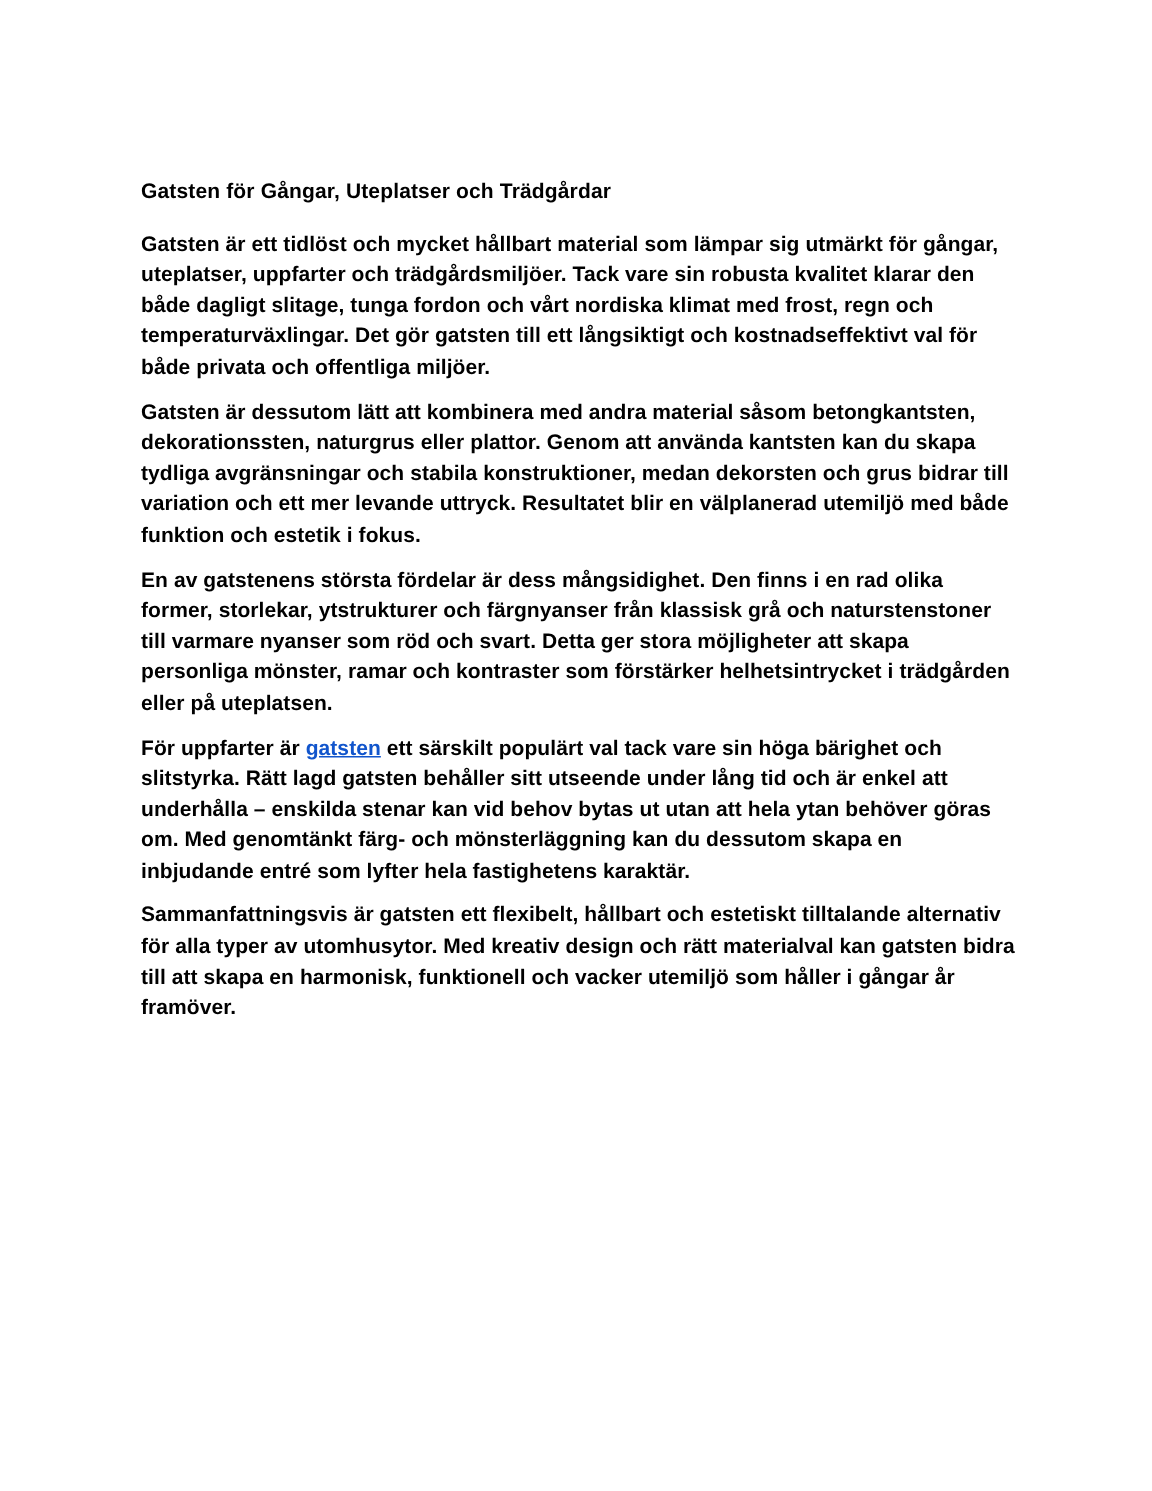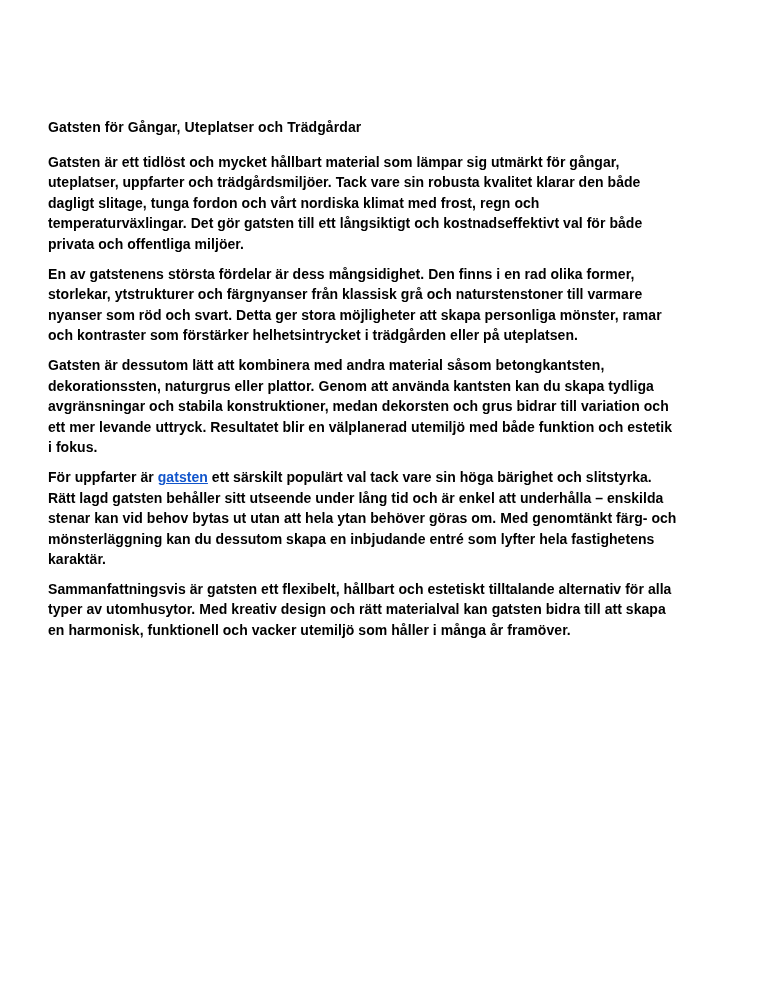--- a/index.html
+++ b/index.html
@@ -14,21 +14,21 @@
     overflow: hidden;
     font-family: "Liberation Sans", "DejaVu Sans", sans-serif;
     color: #000000;
     -webkit-font-smoothing: antialiased;
   }
   .doc-page {
     box-sizing: border-box;
     width: 768px;
     height: 994px;
     background: #ffffff;
-    padding: 117px 91px 40px 48px;
+    padding: 117px 91px 40px 94px;
   }
   .doc-heading {
     font-size: 14px;
     font-weight: 700;
     line-height: 20.6px;
     margin: 0 0 14px 0;
     letter-spacing: 0.1px;
   }
   .doc-paragraph {
     font-size: 14px;
@@ -46,21 +46,21 @@
 </style>
 </head>
 <body>
 
 <div class="doc-page">
 
   <h1 class="doc-heading">Gatsten för Gångar, Uteplatser och Trädgårdar</h1>
 
   <p class="doc-paragraph">Gatsten är ett tidlöst och mycket hållbart material som lämpar sig utmärkt för gångar, uteplatser, uppfarter och trädgårdsmiljöer. Tack vare sin robusta kvalitet klarar den både dagligt slitage, tunga fordon och vårt nordiska klimat med frost, regn och temperaturväxlingar. Det gör gatsten till ett långsiktigt och kostnadseffektivt val för både privata och offentliga miljöer.</p>
 
+  <p class="doc-paragraph">Gatsten är dessutom lätt att kombinera med andra material såsom betongkantsten, dekorationssten, naturgrus eller plattor. Genom att använda kantsten kan du skapa tydliga avgränsningar och stabila konstruktioner, medan dekorsten och grus bidrar till variation och ett mer levande uttryck. Resultatet blir en välplanerad utemiljö med både funktion och estetik i fokus.</p>
+
   <p class="doc-paragraph">En av gatstenens största fördelar är dess mångsidighet. Den finns i en rad olika former, storlekar, ytstrukturer och färgnyanser från klassisk grå och naturstenstoner till varmare nyanser som röd och svart. Detta ger stora möjligheter att skapa personliga mönster, ramar och kontraster som förstärker helhetsintrycket i trädgården eller på uteplatsen.</p>
-
-  <p class="doc-paragraph">Gatsten är dessutom lätt att kombinera med andra material såsom betongkantsten, dekorationssten, naturgrus eller plattor. Genom att använda kantsten kan du skapa tydliga avgränsningar och stabila konstruktioner, medan dekorsten och grus bidrar till variation och ett mer levande uttryck. Resultatet blir en välplanerad utemiljö med både funktion och estetik i fokus.</p>
 
   <p class="doc-paragraph"><span>För uppfarter är </span><a class="doc-link">gatsten</a><span> ett särskilt populärt val tack vare sin höga bärighet och slitstyrka. Rätt lagd gatsten behåller sitt utseende under lång tid och är enkel att underhålla – enskilda stenar kan vid behov bytas ut utan att hela ytan behöver göras om. Med genomtänkt färg- och mönsterläggning kan du dessutom skapa en inbjudande entré som lyfter hela fastighetens karaktär.</span></p>
 
-  <p class="doc-paragraph">Sammanfattningsvis är gatsten ett flexibelt, hållbart och estetiskt tilltalande alternativ för alla typer av utomhusytor. Med kreativ design och rätt materialval kan gatsten bidra till att skapa en harmonisk, funktionell och vacker utemiljö som håller i många år framöver.</p>
+  <p class="doc-paragraph">Sammanfattningsvis är gatsten ett flexibelt, hållbart och estetiskt tilltalande alternativ för alla typer av utomhusytor. Med kreativ design och rätt materialval kan gatsten bidra till att skapa en harmonisk, funktionell och vacker utemiljö som håller i gångar år framöver.</p>
 
 </div>
 
 </body></html>

